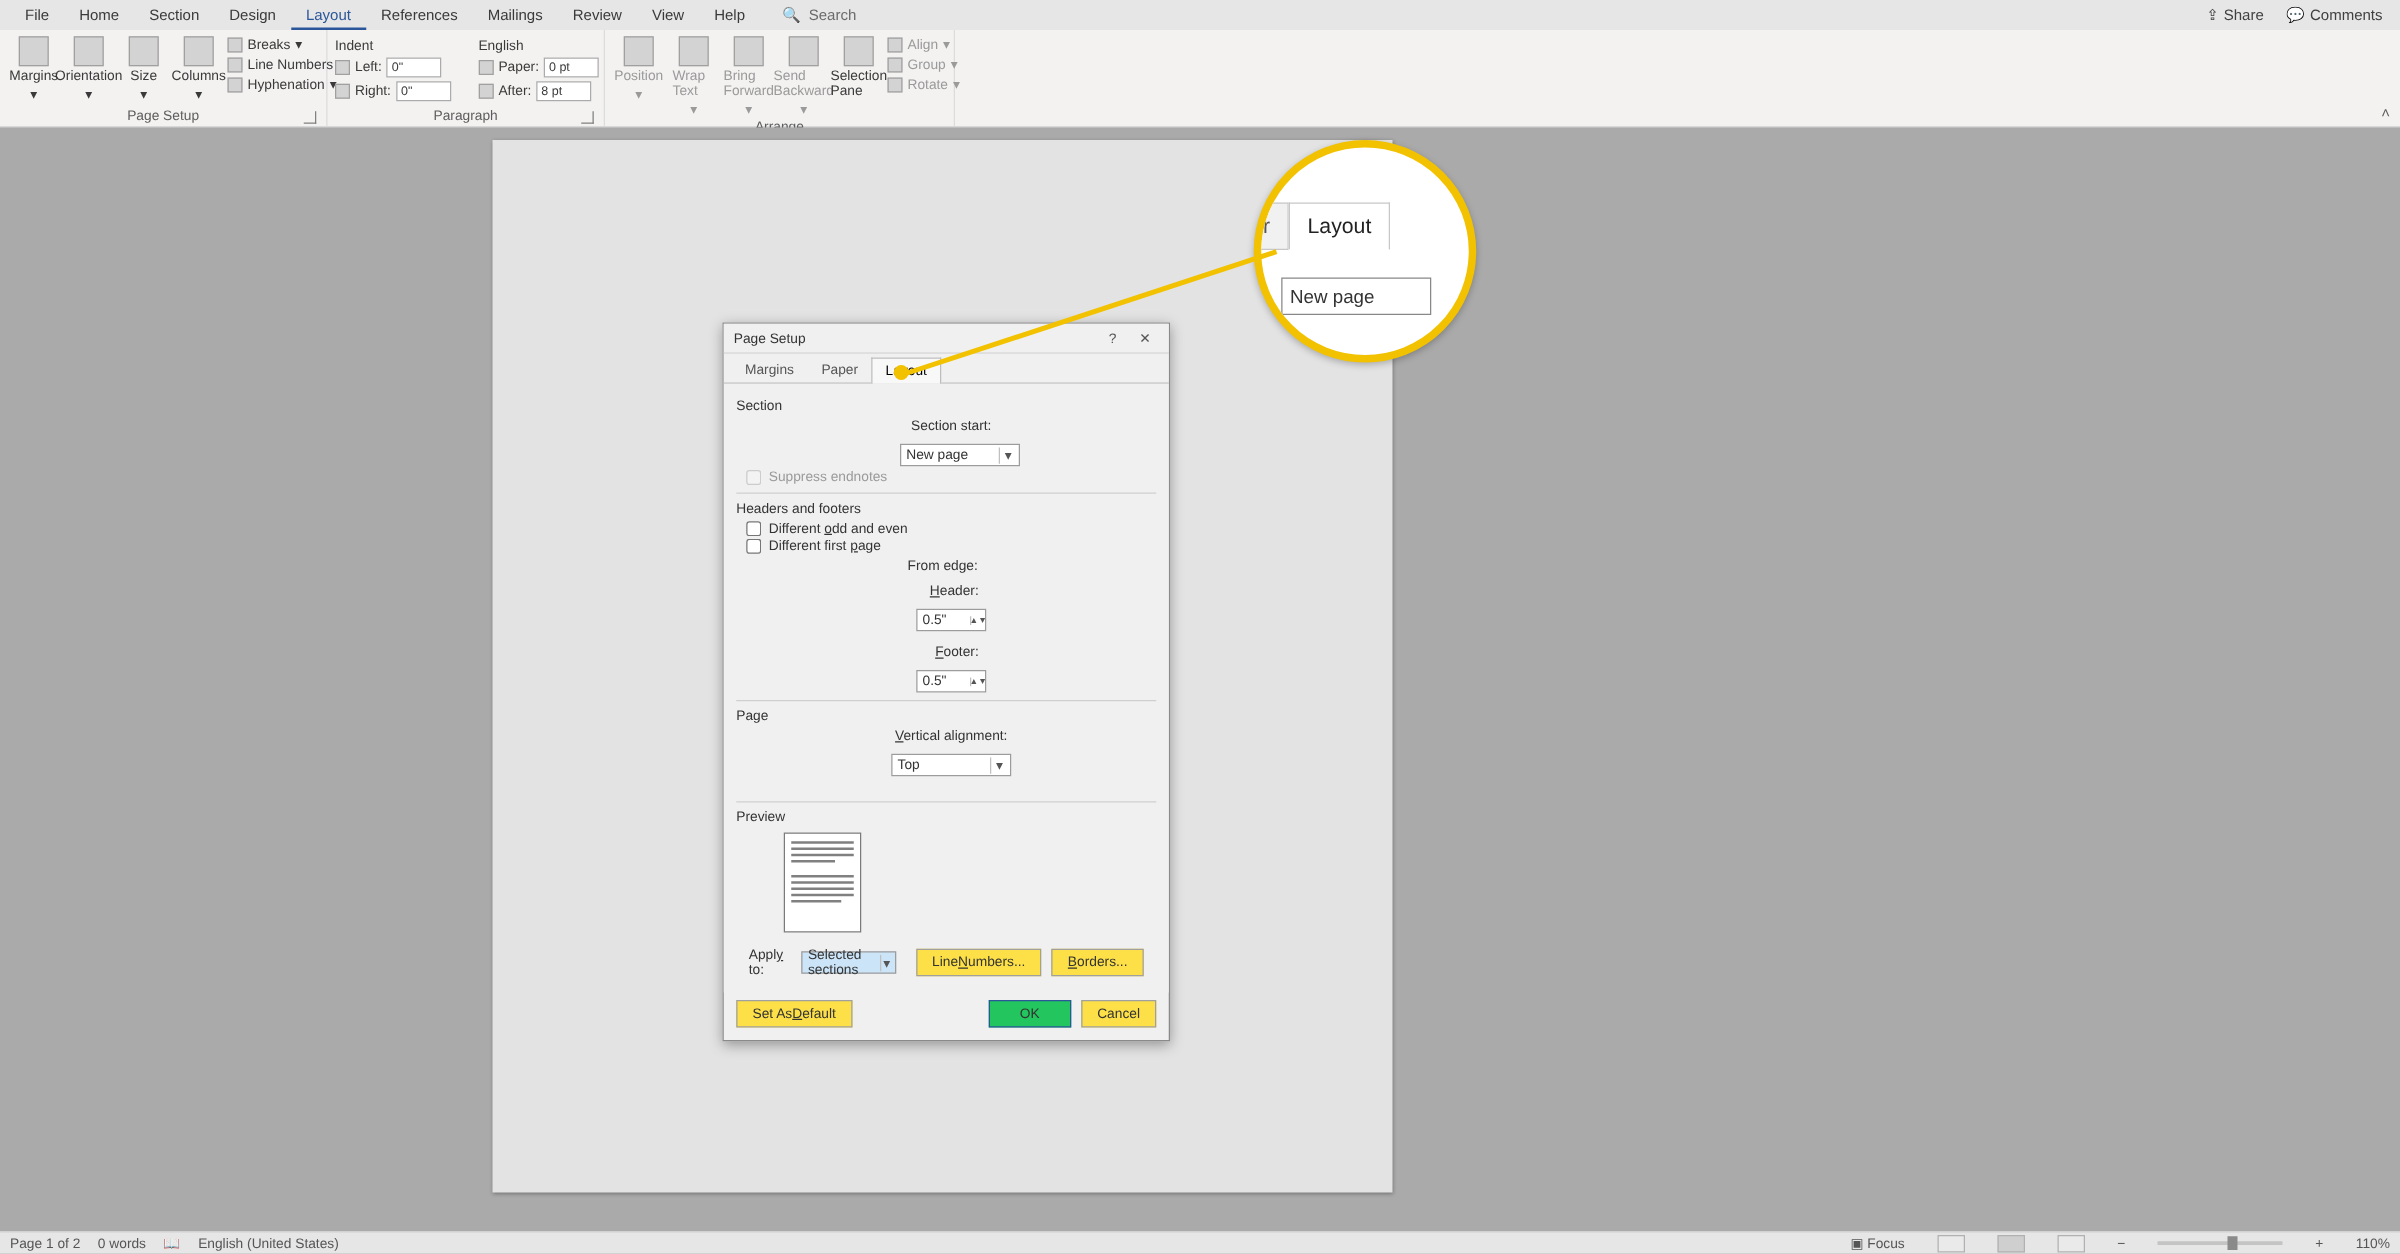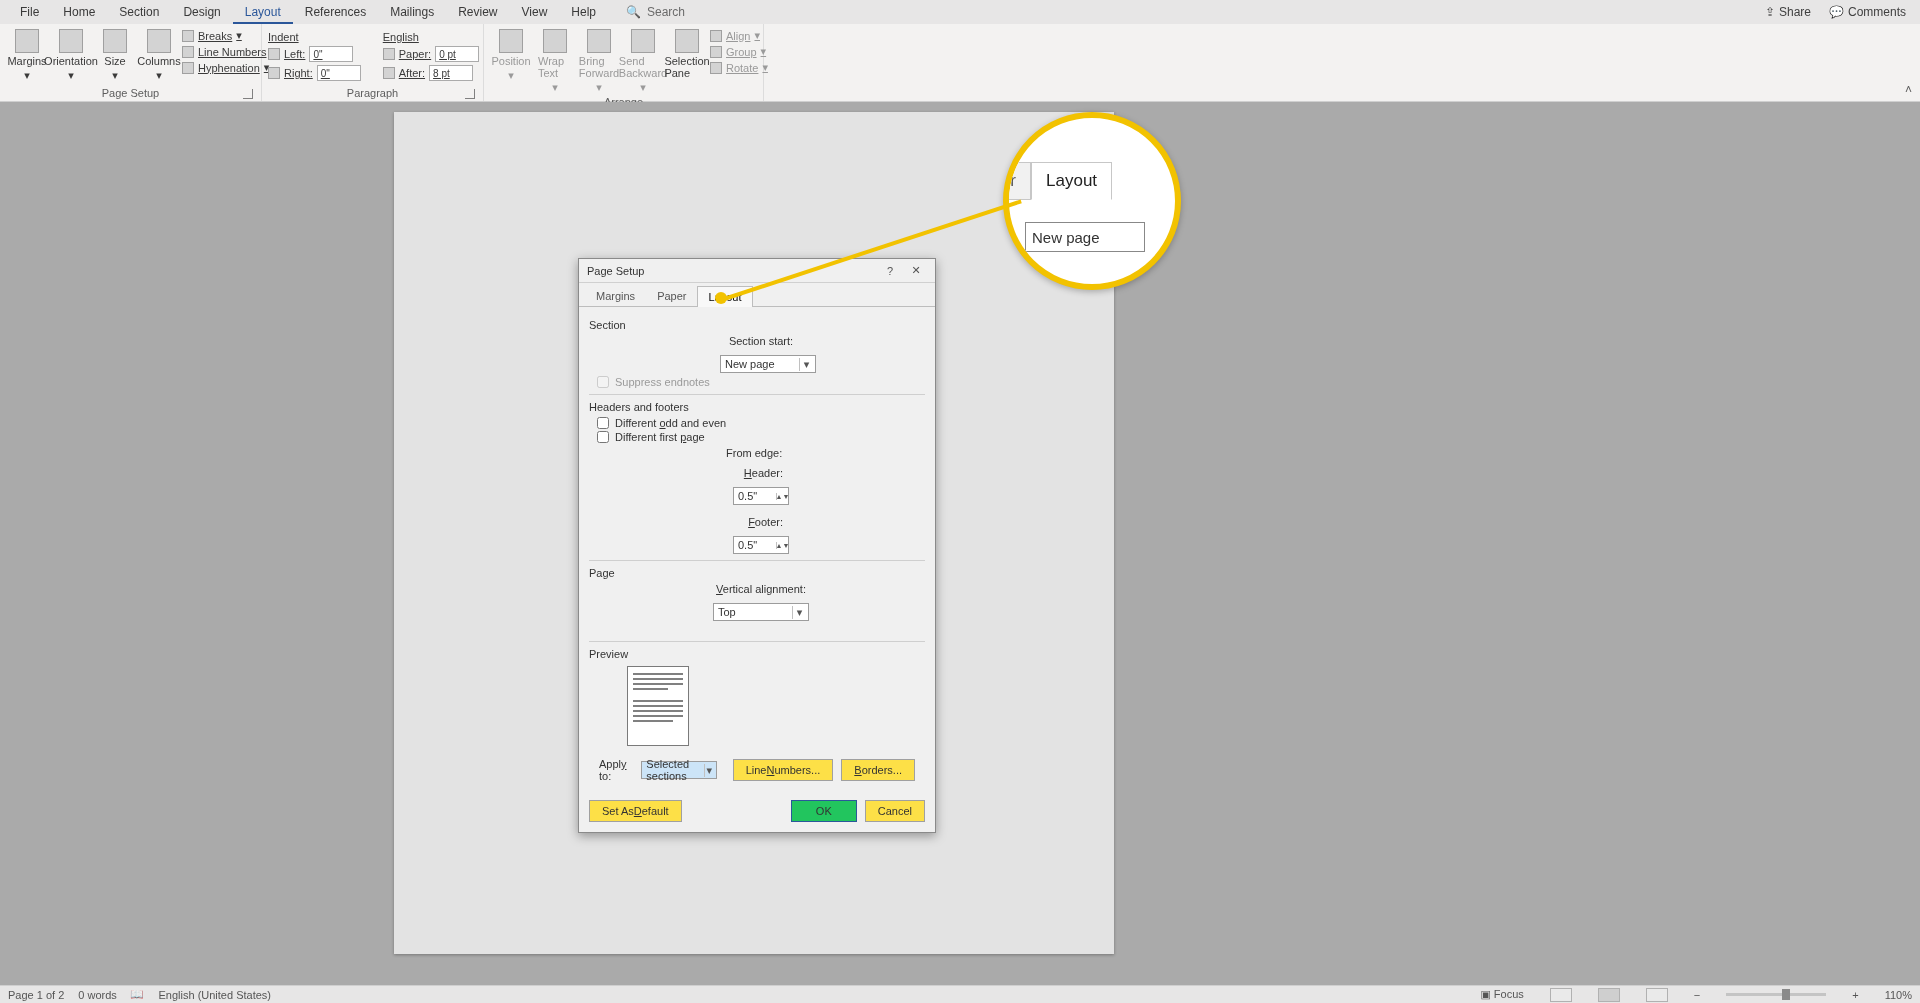--- a/index.html
+++ b/index.html
@@ -17,21 +17,21 @@
 .menu-bar .right-links span { display: flex; align-items: center; gap: 4px; }
 
 .ribbon { background: #f3f2f1; border-bottom: 1px solid #cfcfcf; height: 78px; display: flex; font-size: 11px; color: #3a3a3a; position: relative; }
 .ribbon .group { border-right: 1px solid #dcdcdc; padding: 3px 6px 0; display: flex; flex-direction: column; justify-content: space-between; }
 .ribbon .group-label { text-align: center; font-size: 11px; color: #5d5d5d; padding-bottom: 2px; position: relative; }
 .ribbon .group-label .launcher { position: absolute; right: 2px; bottom: 2px; width: 10px; height: 10px; border: 1px solid #808080; border-top: none; border-left: none; }
 .ribbon .big-btn { display: flex; flex-direction: column; align-items: center; gap: 2px; padding: 2px 4px; min-width: 42px; color: #3a3a3a; }
 .ribbon .big-btn.disabled { color: #9a9a9a; }
 .ribbon .big-btn .ico { width: 24px; height: 24px; background: #d3d3d3; border: 1px solid #a0a0a0; }
 .ribbon .row { display: flex; align-items: flex-start; gap: 2px; }
-.ribbon .mini-list { display: flex; flex-direction: column; gap: 3px; font-size: 11px; padding-top: 2px; text-decoration: underline; }
+.ribbon .mini-list { display: flex; flex-direction: column; gap: 3px; font-size: 11px; padding-top: 2px; }
 .ribbon .mini-list div { display: flex; align-items: center; gap: 4px; white-space: nowrap; }
 .ribbon .mini-ico { width: 12px; height: 12px; background: #d3d3d3; border: 1px solid #a0a0a0; display: inline-block; }
 .ribbon .spin { width: 44px; height: 16px; border: 1px solid #ababab; background: #fff; padding-left: 3px; font-size: 10px; display: inline-flex; align-items: center; }
 .ribbon .collapse { position: absolute; right: 8px; bottom: 4px; font-size: 12px; color: #5d5d5d; }
 
 
 .doc-area { position: absolute; left: 0; right: 0; top: 102px; bottom: 18px; background: #bfbfbf; }
 .page { position: absolute; left: 394px; top: 10px; width: 720px; height: 842px; background: #fff; box-shadow: 0 1px 3px rgba(0,0,0,.3); }
 
 

